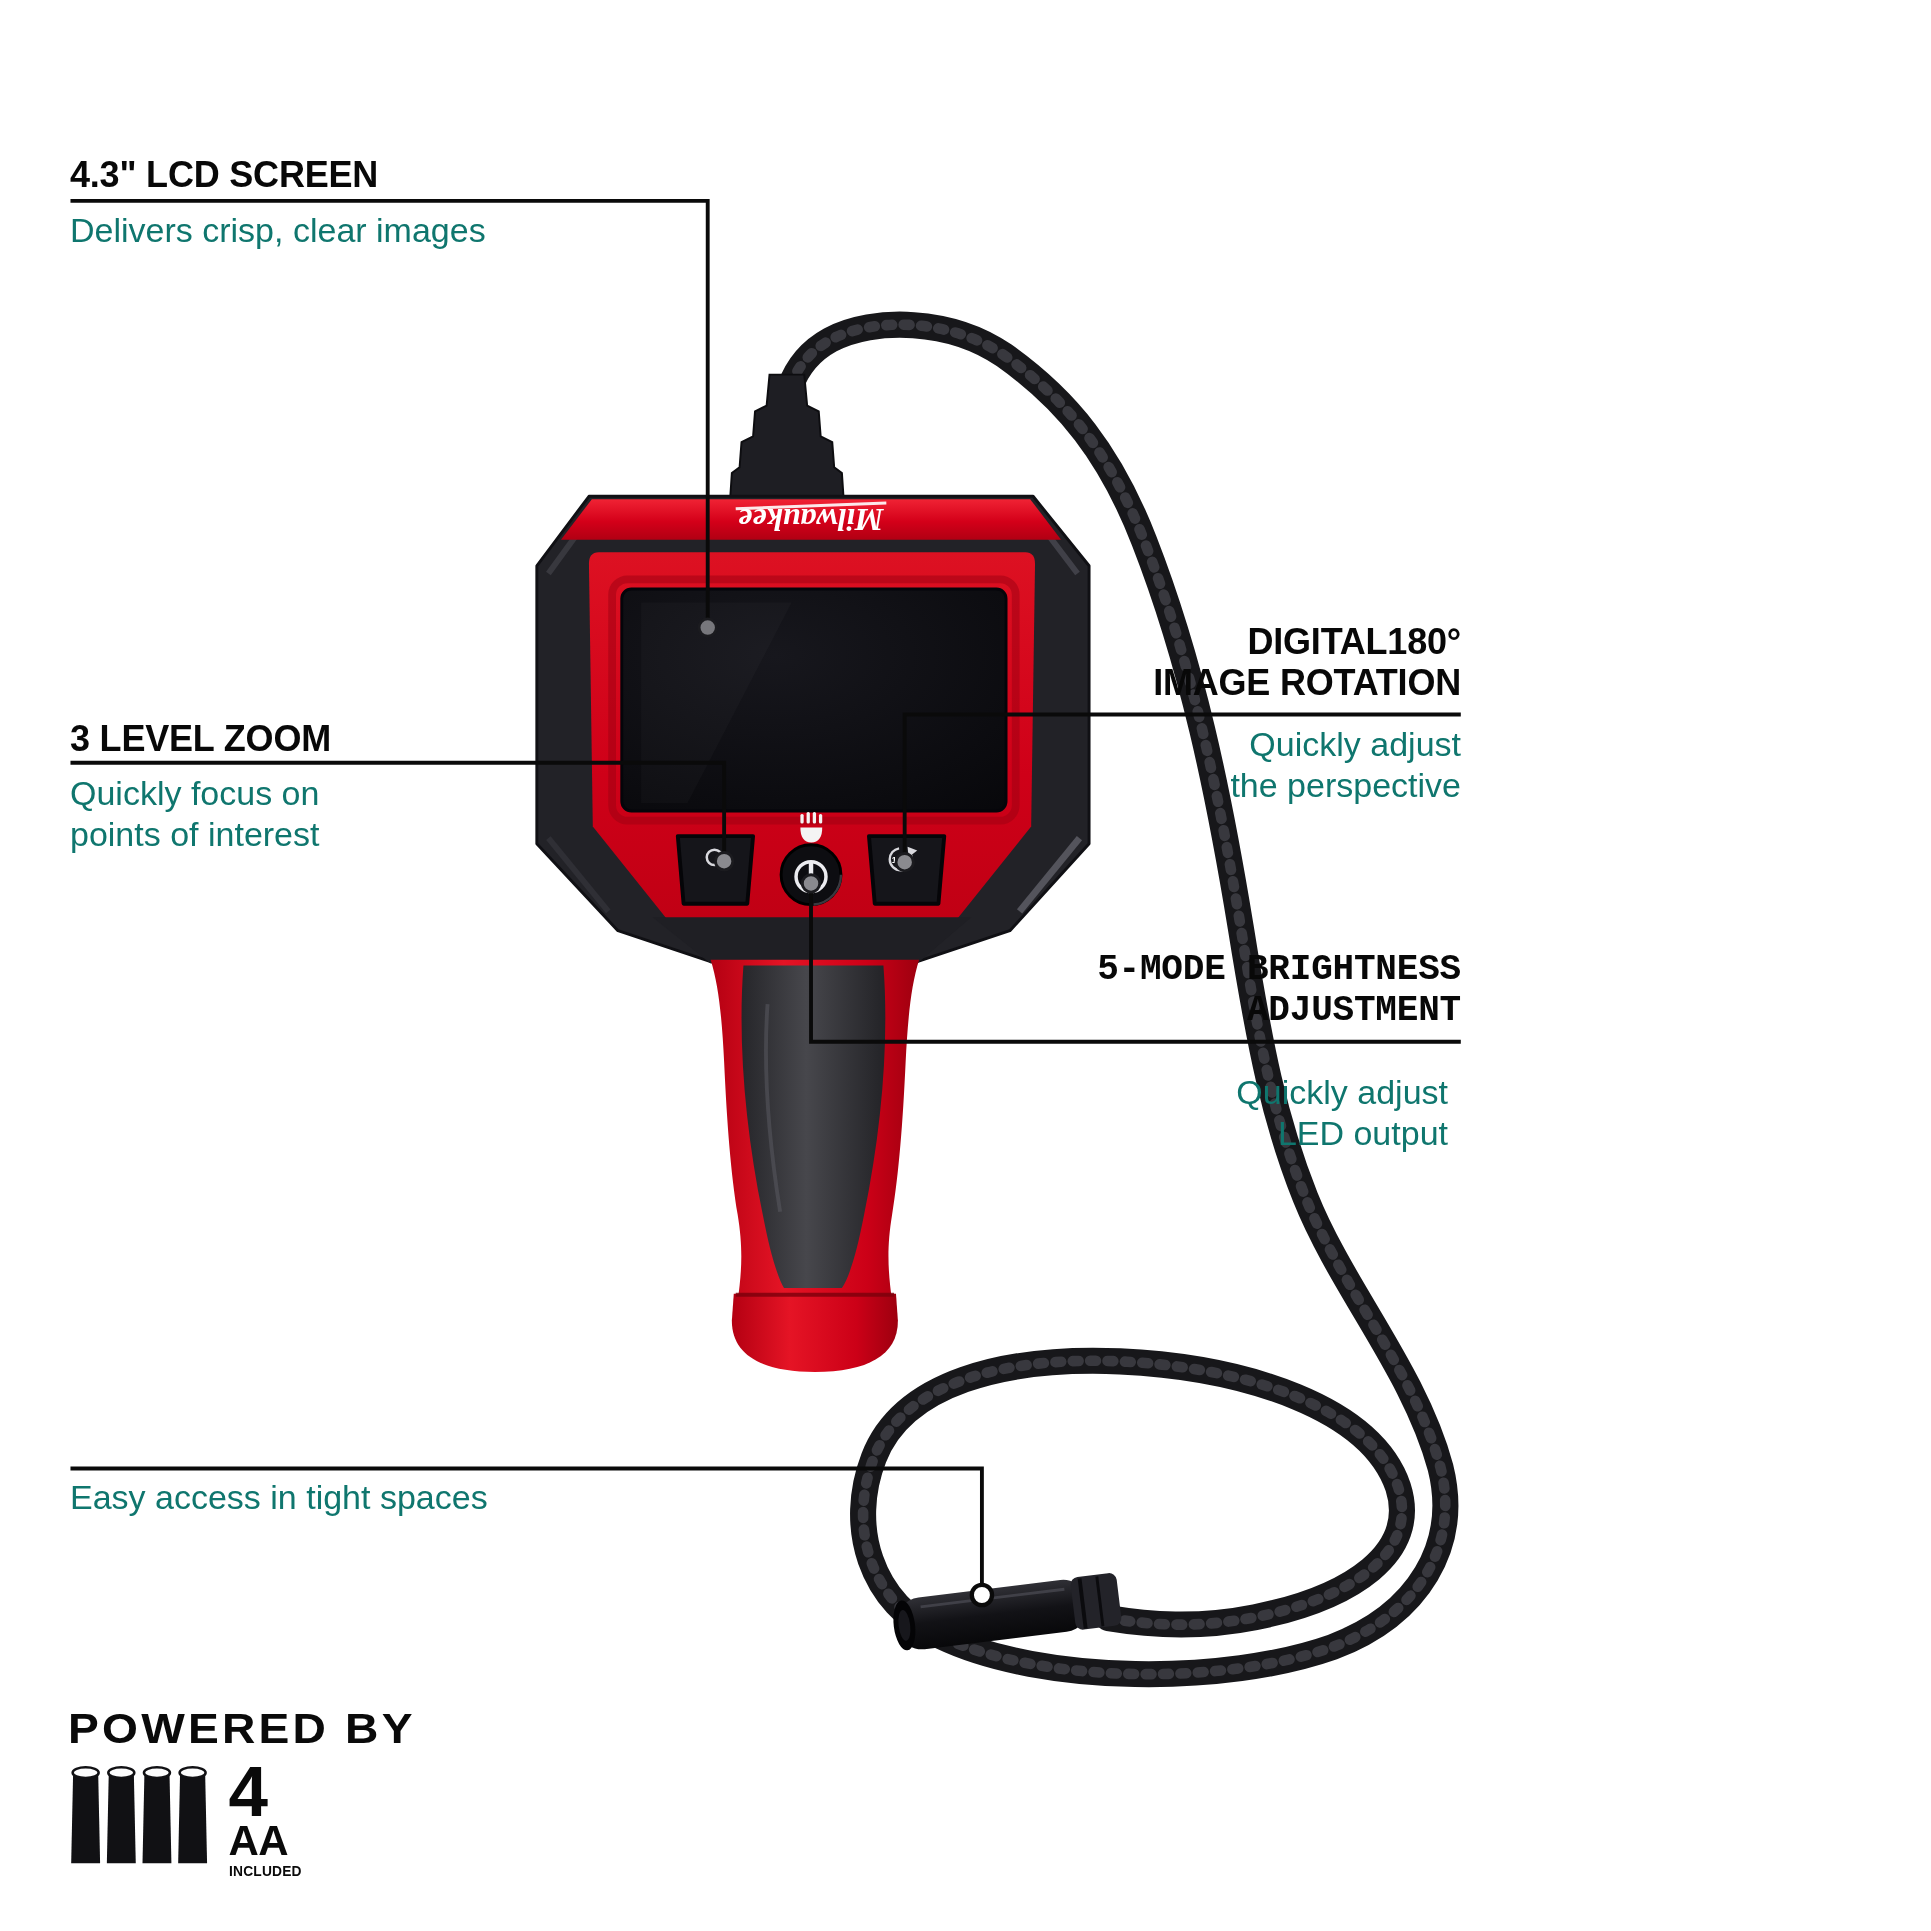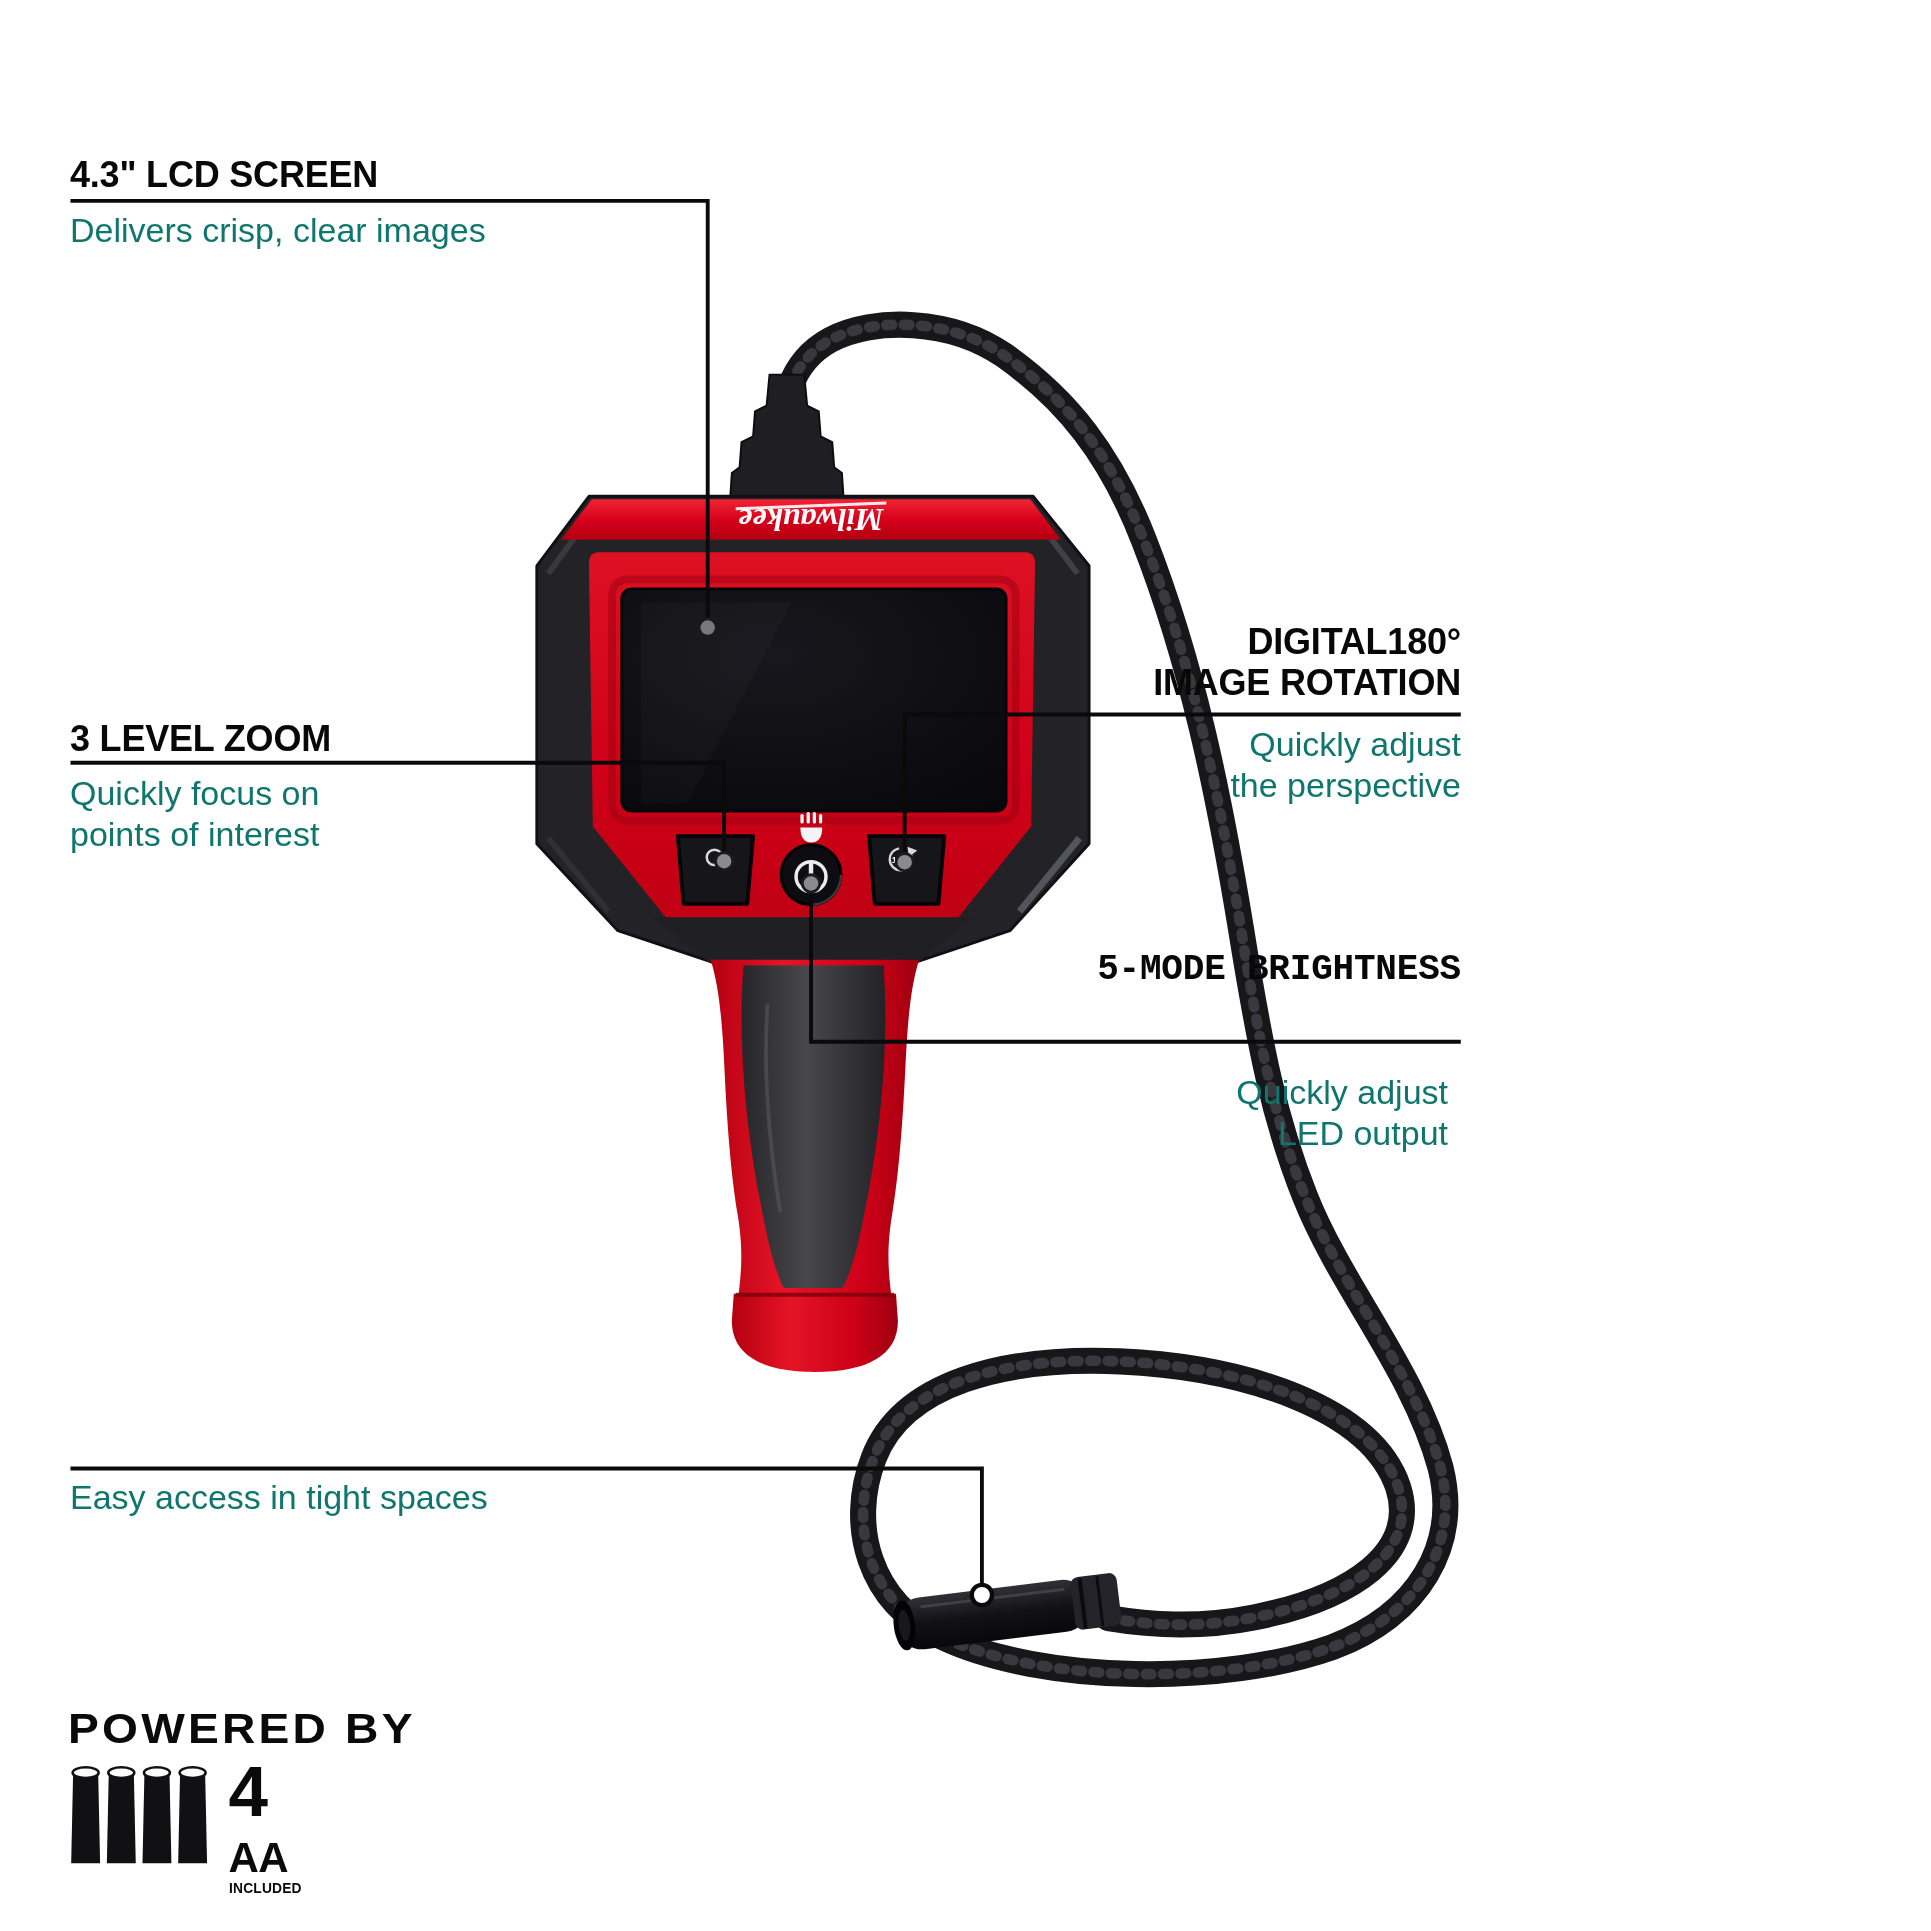--- a/index.html
+++ b/index.html
@@ -20,21 +20,21 @@
   #rot-desc{right:470px;top:724px;}
   #bri-title{right:470px;top:950px;font-family:Liberation Mono, monospace;}
   #bri-desc{right:483px;top:1052px;margin-top:20px;}
   #cam-title{left:70px;top:1422px;}
   #cam-desc{left:70px;top:1477px;}
   #powered-label{left:68px;top:1705px;font-weight:700;font-size:42px;letter-spacing:2.9px;
                  transform:scaleX(1.1);transform-origin:left center;white-space:nowrap;}
   #powered-group{left:70px;top:1763px;display:flex;align-items:flex-start;}
   #battery-count-col{margin-left:13.5px;display:flex;flex-direction:column;align-items:flex-start;}
   #battery-count{font-weight:700;font-size:71px;line-height:0.82;letter-spacing:-1px;}
-  #battery-size{font-weight:700;font-size:42px;line-height:0.95;margin-top:17px;letter-spacing:-0.5px;}
+  #battery-size{font-weight:700;font-size:42px;line-height:0.95;margin-top:0;letter-spacing:-0.5px;}
   #battery-included{font-weight:700;font-size:14.5px;line-height:1;margin-top:2.9px;letter-spacing:0.2px;
                     transform:scaleX(0.95);transform-origin:left center;}
 </style>
 </head>
 <body>
 
 <div class="stage">
 
 <svg class="art" viewBox="0 0 2000 2000">
   <defs>
@@ -194,20 +194,21 @@
   <div>DIGITAL180°</div>
   <div>IMAGE ROTATION</div>
 </div>
 <div class="abs callout-desc ralign" id="rot-desc">
   <div>Quickly adjust</div>
   <div>the perspective</div>
 </div>
 
 <div class="abs callout-title ralign" id="bri-title">
   <div>5-MODE BRIGHTNESS</div>
+  <div>ADJUSTMENT</div>
 </div>
 <div class="abs callout-desc ralign" id="bri-desc">
   <div>Quickly adjust</div>
   <div>LED output</div>
 </div>
 
 <div class="abs callout-desc" id="cam-desc">Easy access in tight spaces</div>
 
 <div class="abs" id="powered-label">POWERED BY</div>
 

